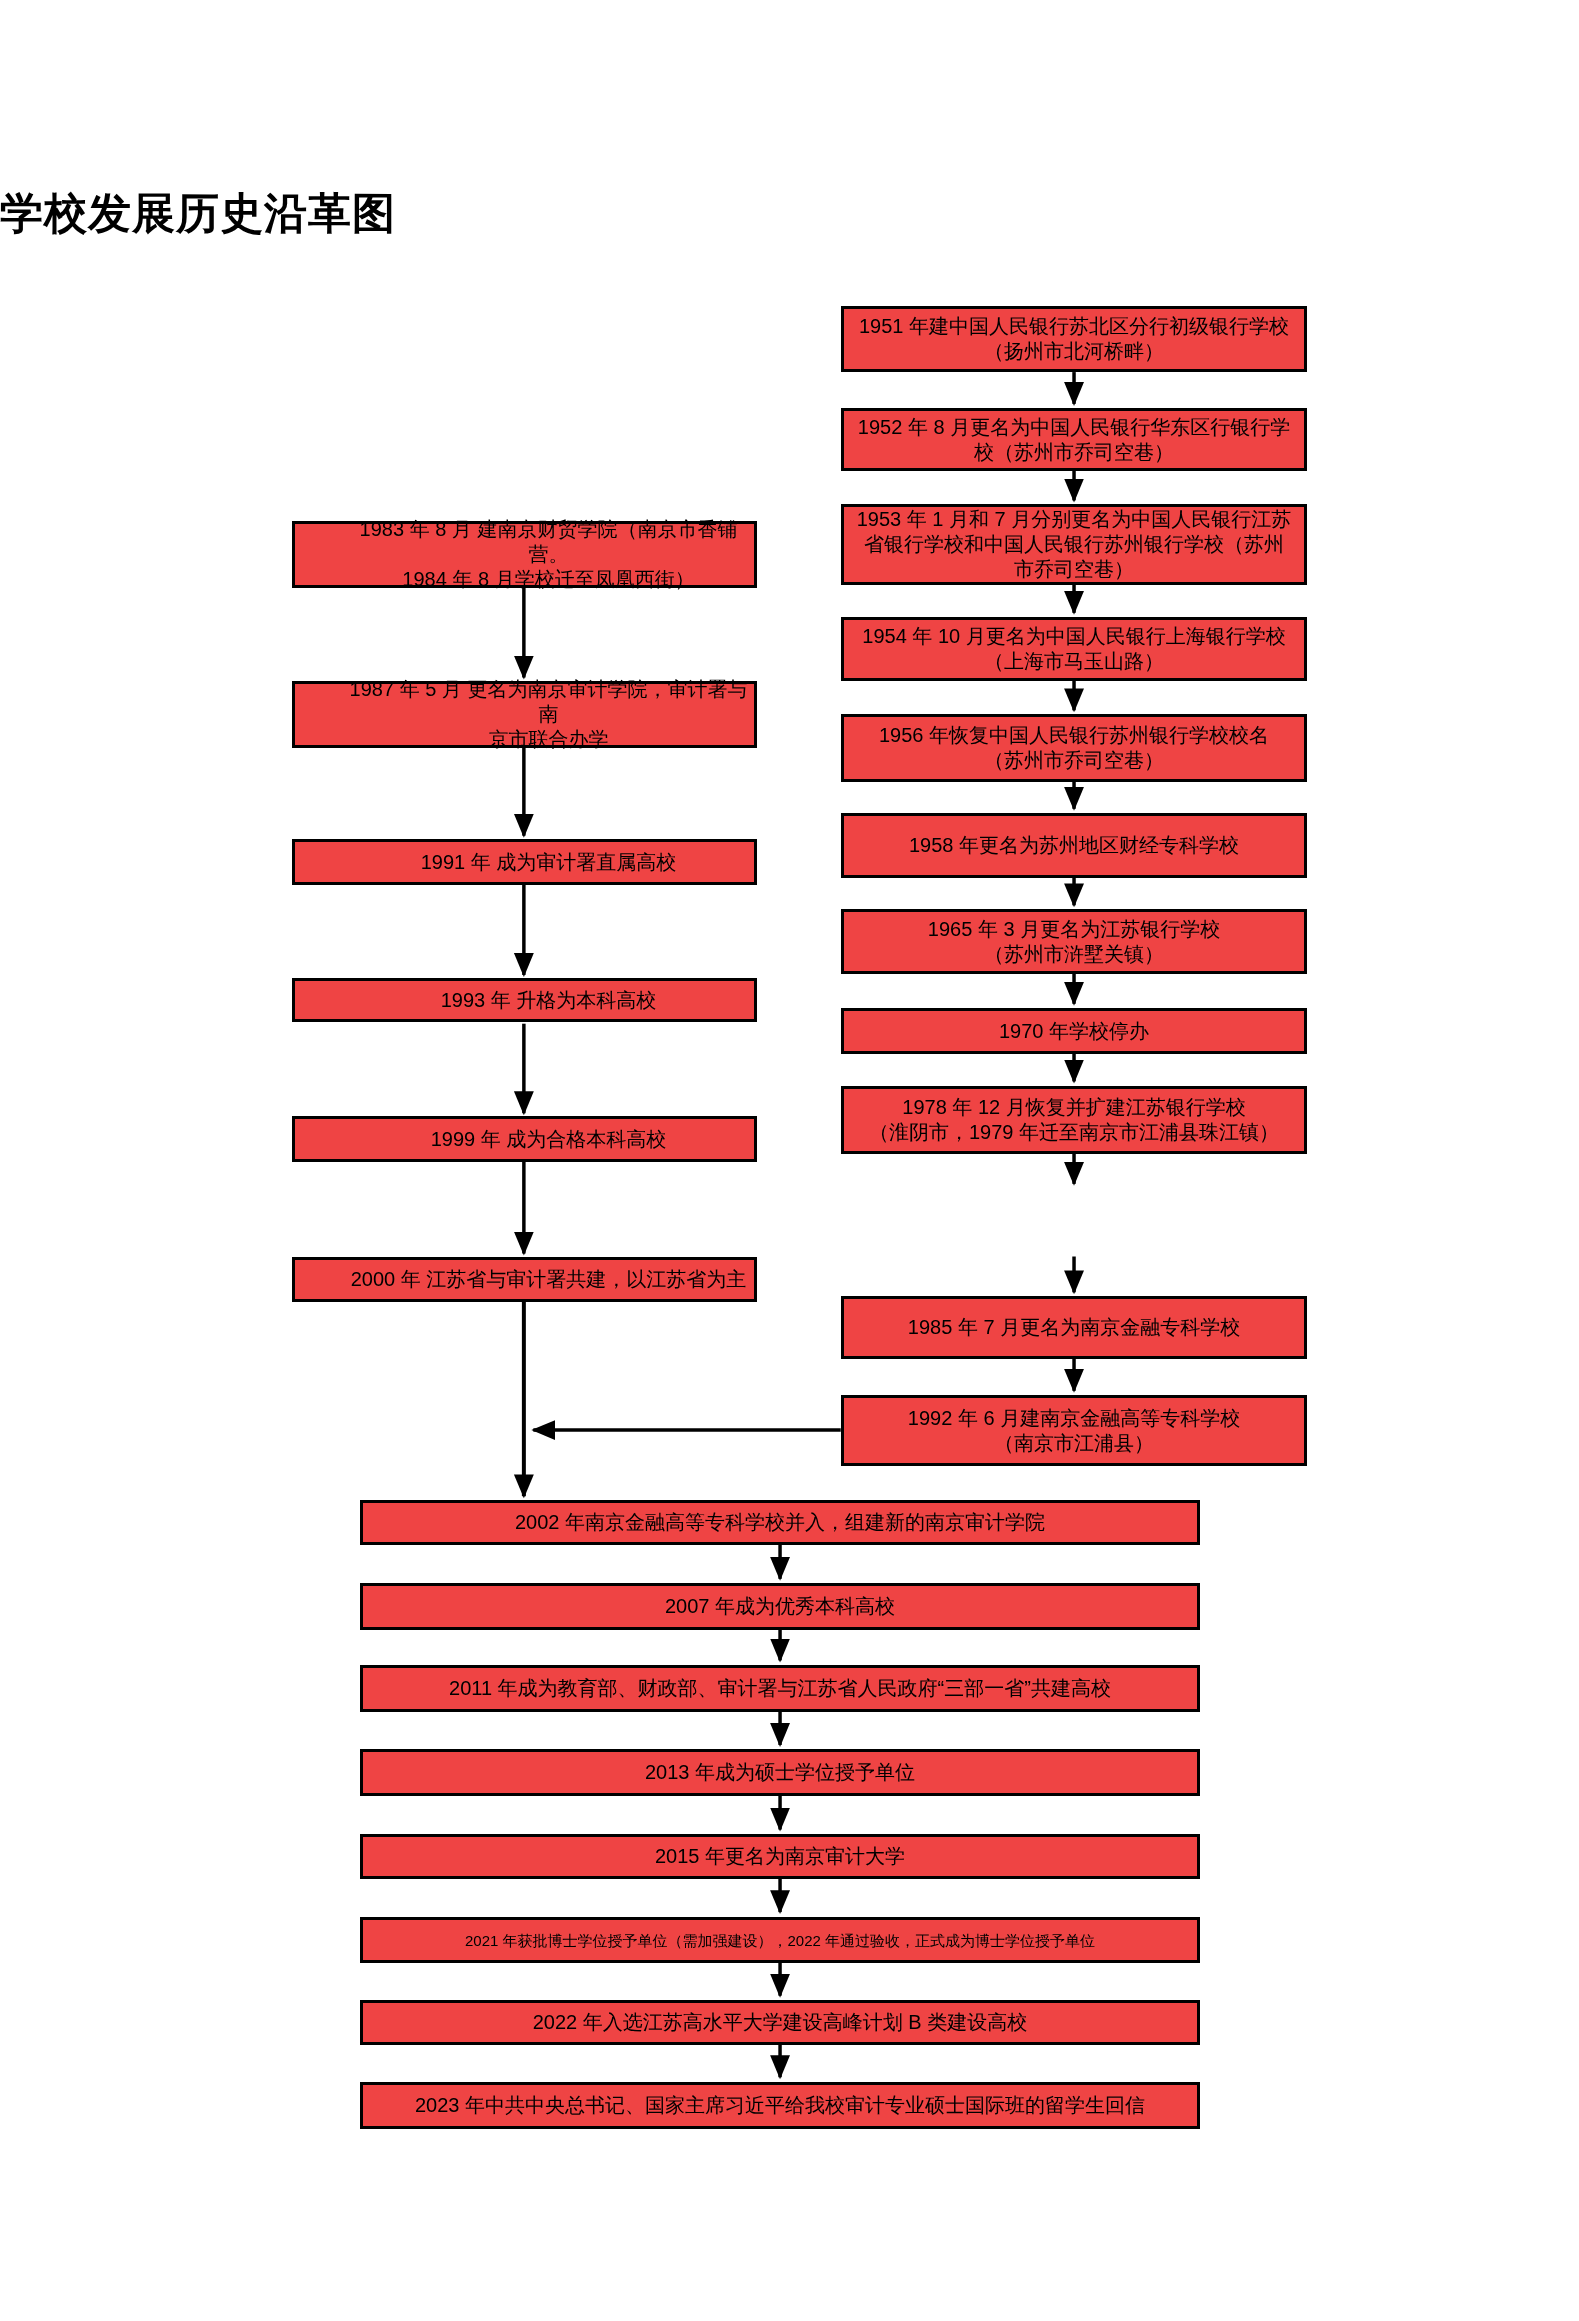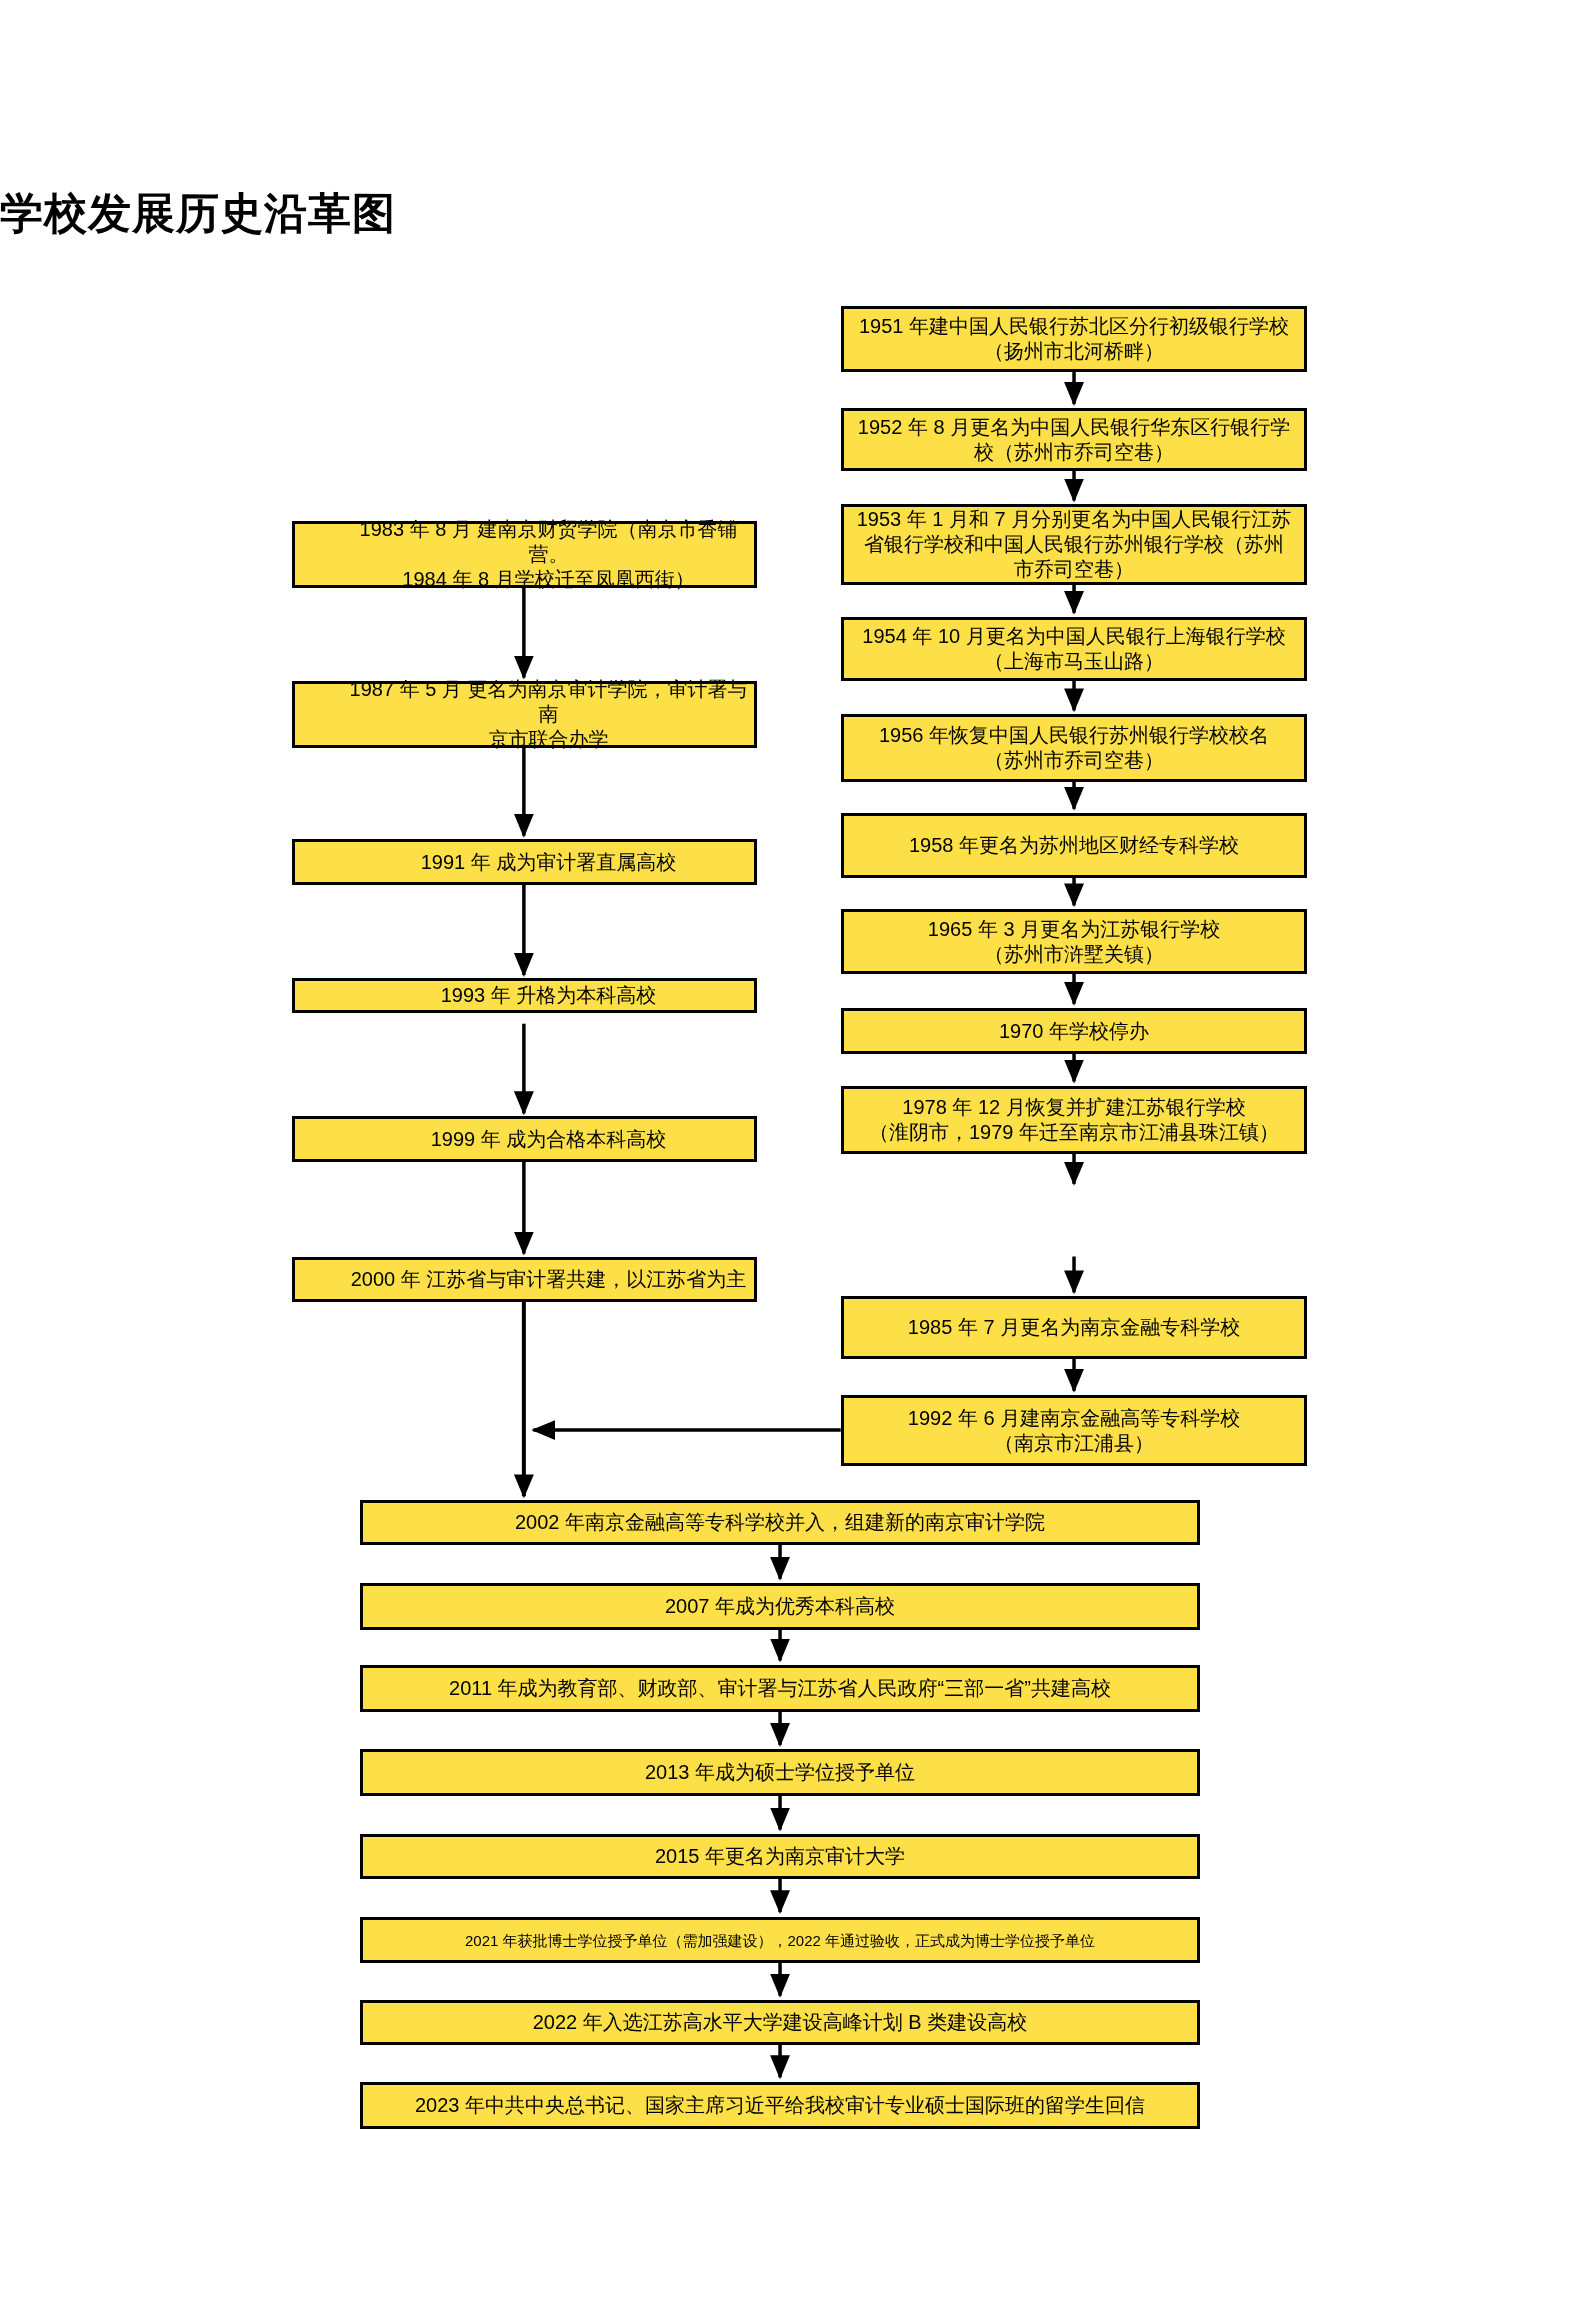--- a/index.html
+++ b/index.html
@@ -1,29 +1,29 @@
 <!DOCTYPE html>
 <html><head>
 <meta charset="utf-8">
 <style>
   html,body{margin:0;padding:0;background:#ffffff;}
   #canvas{position:relative;width:1579px;height:2321px;background:#ffffff;overflow:hidden;
           font-family:"Liberation Sans","DejaVu Sans",sans-serif;color:#000;}
   #title{position:absolute;top:185px;left:0;width:100%;text-align:left;
          font-family:"Liberation Serif","DejaVu Serif",serif;font-weight:bold;
          font-size:43px;letter-spacing:1px;margin:0;}
-  .node{position:absolute;box-sizing:border-box;border:3px solid #000;background:#fde047;
+  .node{position:absolute;box-sizing:border-box;border:3px solid #000;background:#ef4444;
         display:flex;align-items:center;justify-content:center;text-align:center;
         white-space:pre-line;font-size:20px;line-height:25px;}
   .col-l{left:292px;width:465px;padding-left:48px;}
   .col-r{left:841px;width:466px;}
   .col-m{left:360px;width:840px;}
   .m-tight{font-size:15px;}
   .l1{top:521px;height:67px}.l2{top:681px;height:67px}.l3{top:839px;height:46px}
-  .l4{top:978px;height:35px}.l5{top:1116px;height:46px}.l6{top:1257px;height:45px}
+  .l4{top:978px;height:44px}.l5{top:1116px;height:46px}.l6{top:1257px;height:45px}
   .r1{top:306px;height:66px}.r2{top:408px;height:63px}.r3{top:504px;height:81px}
   .r4{top:617px;height:64px}.r5{top:714px;height:68px}.r6{top:813px;height:65px}
   .r7{top:909px;height:65px}.r8{top:1008px;height:46px}.r9{top:1086px;height:68px}
   .r10{top:1188px;height:69px}.r11{top:1296px;height:63px}.r12{top:1395px;height:71px}
   .m1{top:1500px;height:45px}.m2{top:1583px;height:47px}.m3{top:1665px;height:47px}
   .m4{top:1749px;height:47px}.m5{top:1834px;height:45px}.m6{top:1917px;height:46px}
   .m7{top:2000px;height:45px}.m8{top:2082px;height:47px}
   #connectors{position:absolute;left:0;top:0;width:1579px;height:2321px;pointer-events:none;}
   #connectors line{stroke:#000;stroke-width:3.5;}
   #connectors line.thick{stroke-width:4;}

